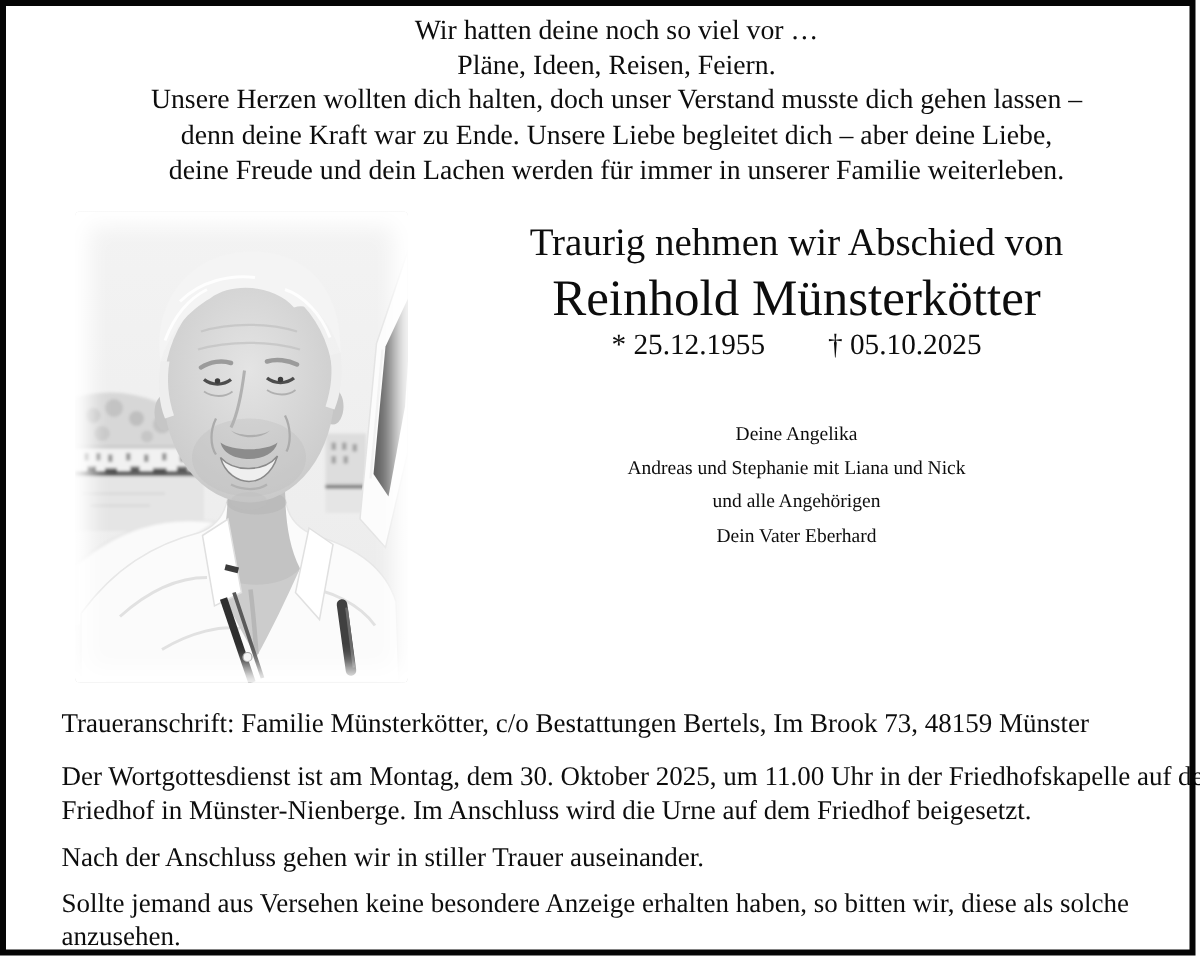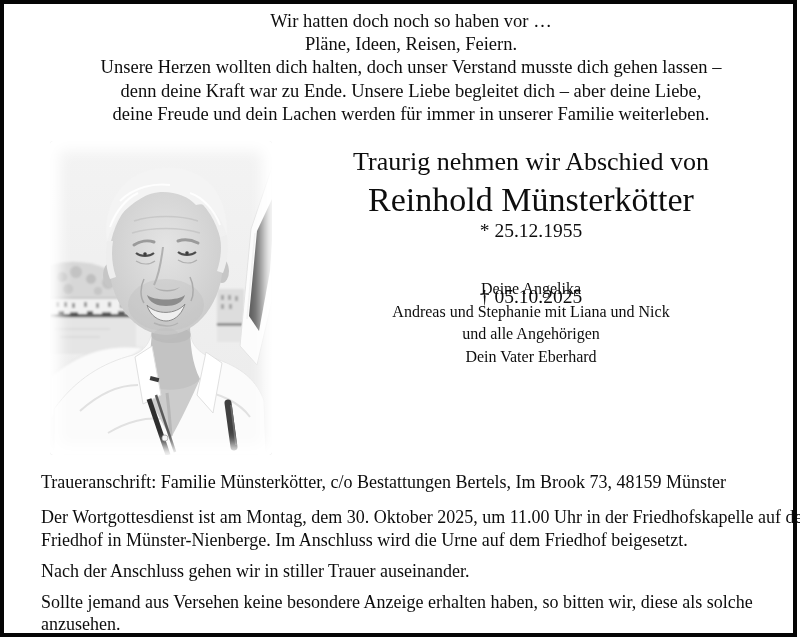--- a/index.html
+++ b/index.html
@@ -22,25 +22,25 @@
   }
   .verse div{white-space:nowrap;}
   .announce{
     position:absolute;left:281px;top:150px;width:500px;
     text-align:center;
   }
   .announce-intro{font-size:26px;line-height:24px;white-space:nowrap;font-family:Liberation Serif, serif;}
   .deceased-name{font-size:34px;line-height:40px;margin-top:6px;white-space:nowrap;}
   .dates{
     display:flex;justify-content:center;gap:42px;
-    font-size:19.5px;line-height:24px;margin-top:-1px;white-space:nowrap;flex-direction:column;
+    font-size:19.5px;line-height:24px;margin-top:-1px;white-space:nowrap;
   }
   .mourners{
     position:absolute;left:281px;top:278px;width:500px;
-    text-align:center;font-size:16px;line-height:22.6px;
+    text-align:center;font-size:13px;line-height:22.6px;
   }
   .mourners div{white-space:nowrap;}
   .para{
     position:absolute;left:13px;width:779px;
     font-size:18px;line-height:22px;text-align:left;margin-left:28px;
   }
   .p-address{top:471px;}
   .p-service{top:506px;line-height:22.5px;}
   .p-farewell{top:560px;}
   .p-notice{top:591px;width:745px;}
@@ -52,21 +52,21 @@
   .photo-feather{
     position:absolute;inset:0;border-radius:3px;
     box-shadow:inset 0 0 14px 10px #ffffff;
     pointer-events:none;
   }
 </style>
 </head>
 <body>
 
 <div class="verse">
-  <div>Wir hatten doch noch so haben vor …</div>
+  <div>Wir hatten deine noch so viel vor …</div>
   <div>Pläne, Ideen, Reisen, Feiern.</div>
   <div>Unsere Herzen wollten dich halten, doch unser Verstand musste dich gehen lassen –</div>
   <div>denn deine Kraft war zu Ende. Unsere Liebe begleitet dich – aber deine Liebe,</div>
   <div>deine Freude und dein Lachen werden für immer in unserer Familie weiterleben.</div>
 </div>
 
 <div class="photo">
   <svg width="222" height="314" viewBox="0 0 222 314" xmlns="http://www.w3.org/2000/svg">
     <defs>
       <linearGradient id="sky" x1="0" y1="0" x2="0" y2="1">

